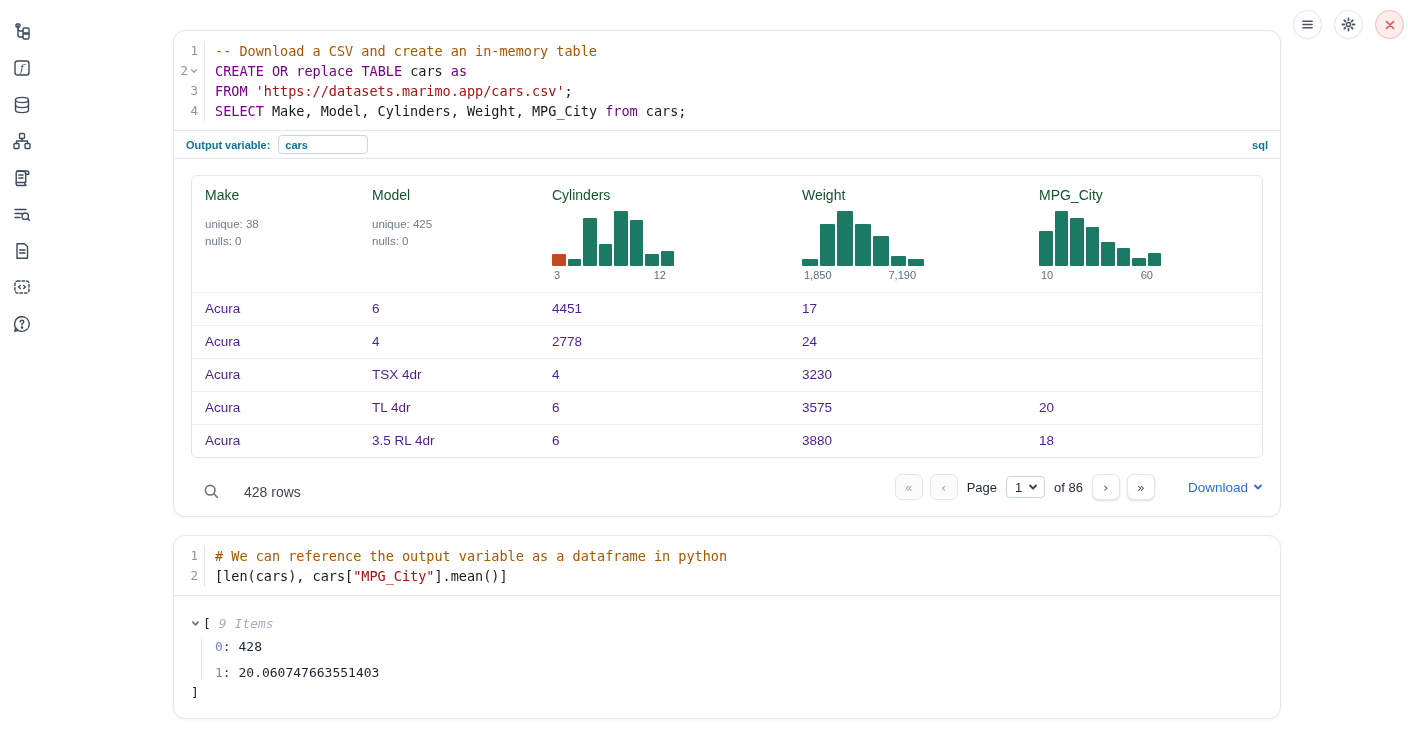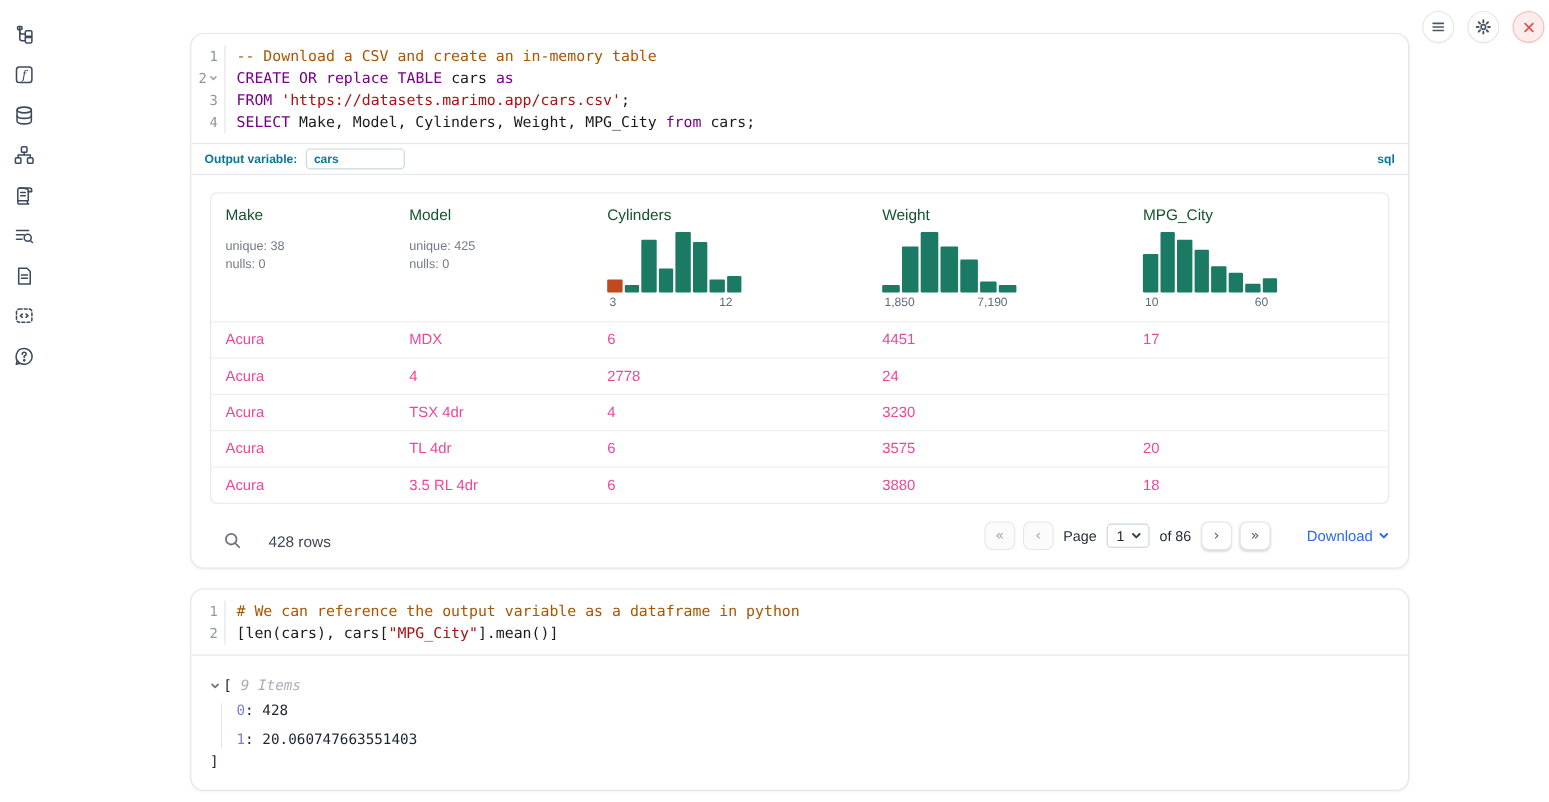--- a/index.html
+++ b/index.html
@@ -45,21 +45,21 @@
   .grid-row{display:grid;grid-template-columns:167px 180px 250px 237px 1fr;}
   .th{padding:11px 8px 8px 13px;box-sizing:border-box;}
   .th-name{font-size:14px;color:#14532d;cursor:pointer;}
   .th-stats{margin-top:13px;font-size:11.5px;color:#717a85;line-height:17px;}
   .hist-wrap{margin-top:8px;width:122px;}
   .hist{height:55px;display:flex;align-items:flex-end;gap:2px;}
   .hist .bar{flex:1;border-radius:1px;}
   .hist-labels{position:relative;height:15px;font-size:11px;color:#5f6b7a;margin-top:3px;}
   .hl-min{position:absolute;left:2px;}
   .hl-max{position:absolute;right:8px;}
-  .trow{border-top:1px solid #eceef1;font-size:13.5px;color:#ec4899;cursor:pointer;}
+  .trow{border-top:1px solid #eceef1;font-size:13.5px;color:#4c1d95;cursor:pointer;}
   .td{padding:0 8px 0 13px;line-height:32px;white-space:nowrap;overflow:hidden;}
 
   
   .tfoot{display:flex;align-items:flex-end;margin-top:12px;height:30px;}
   .search-btn{margin-left:12px;color:#6b7280;display:flex;cursor:pointer;}
   .search-btn svg{stroke:currentColor;fill:none;stroke-width:1.6;stroke-linecap:round;}
   .rowcount{margin-left:24px;font-size:14px;color:#3f4854;}
   .pager{margin-left:auto;display:flex;align-items:center;gap:7px;}
   .pg-btn{width:26px;height:24px;border:1px solid #e3e6ea;border-radius:7px;background:#fff;display:flex;align-items:center;justify-content:center;font-size:13px;color:#4a5568;cursor:pointer;font-family:"DejaVu Sans",sans-serif;}
   .pg-btn.muted{background:#fbfbfc;color:#9aa3af;}
@@ -280,21 +280,20 @@
                 <div class="hist-labels">
                   <span class="hl-min">10</span>
                   <span class="hl-max">60</span>
                 </div>
               </div>
             </div>
           </div>
         <div>
             <div class="grid-row trow">
               <div class="td">Acura</div>
-              <div class="td">MDX</div>
               <div class="td">6</div>
               <div class="td">4451</div>
               <div class="td">17</div>
             </div>
             <div class="grid-row trow">
               <div class="td">Acura</div>
               <div class="td">4</div>
               <div class="td">2778</div>
               <div class="td">24</div>
             </div>

